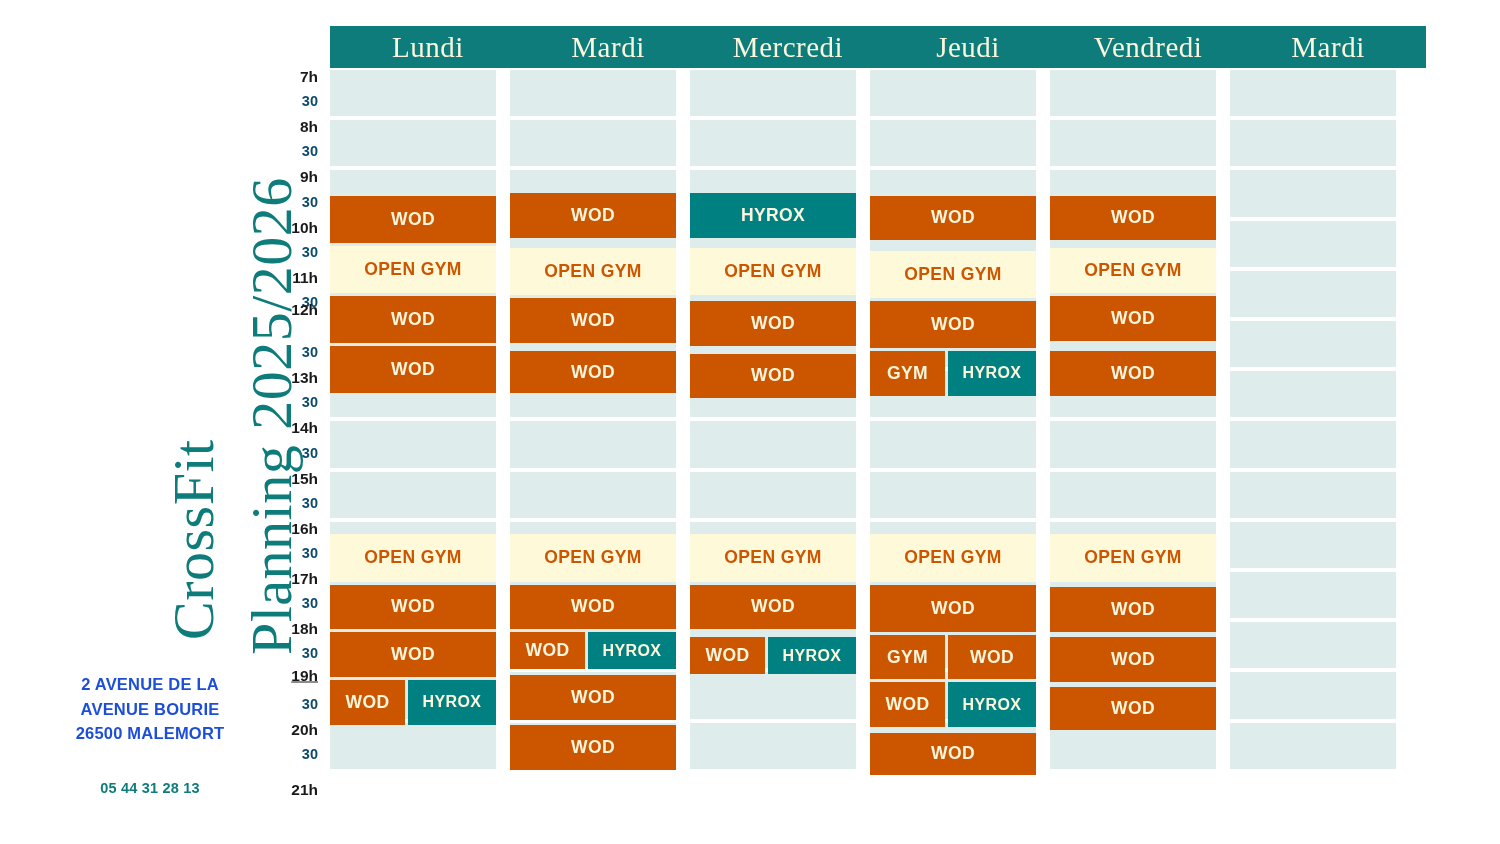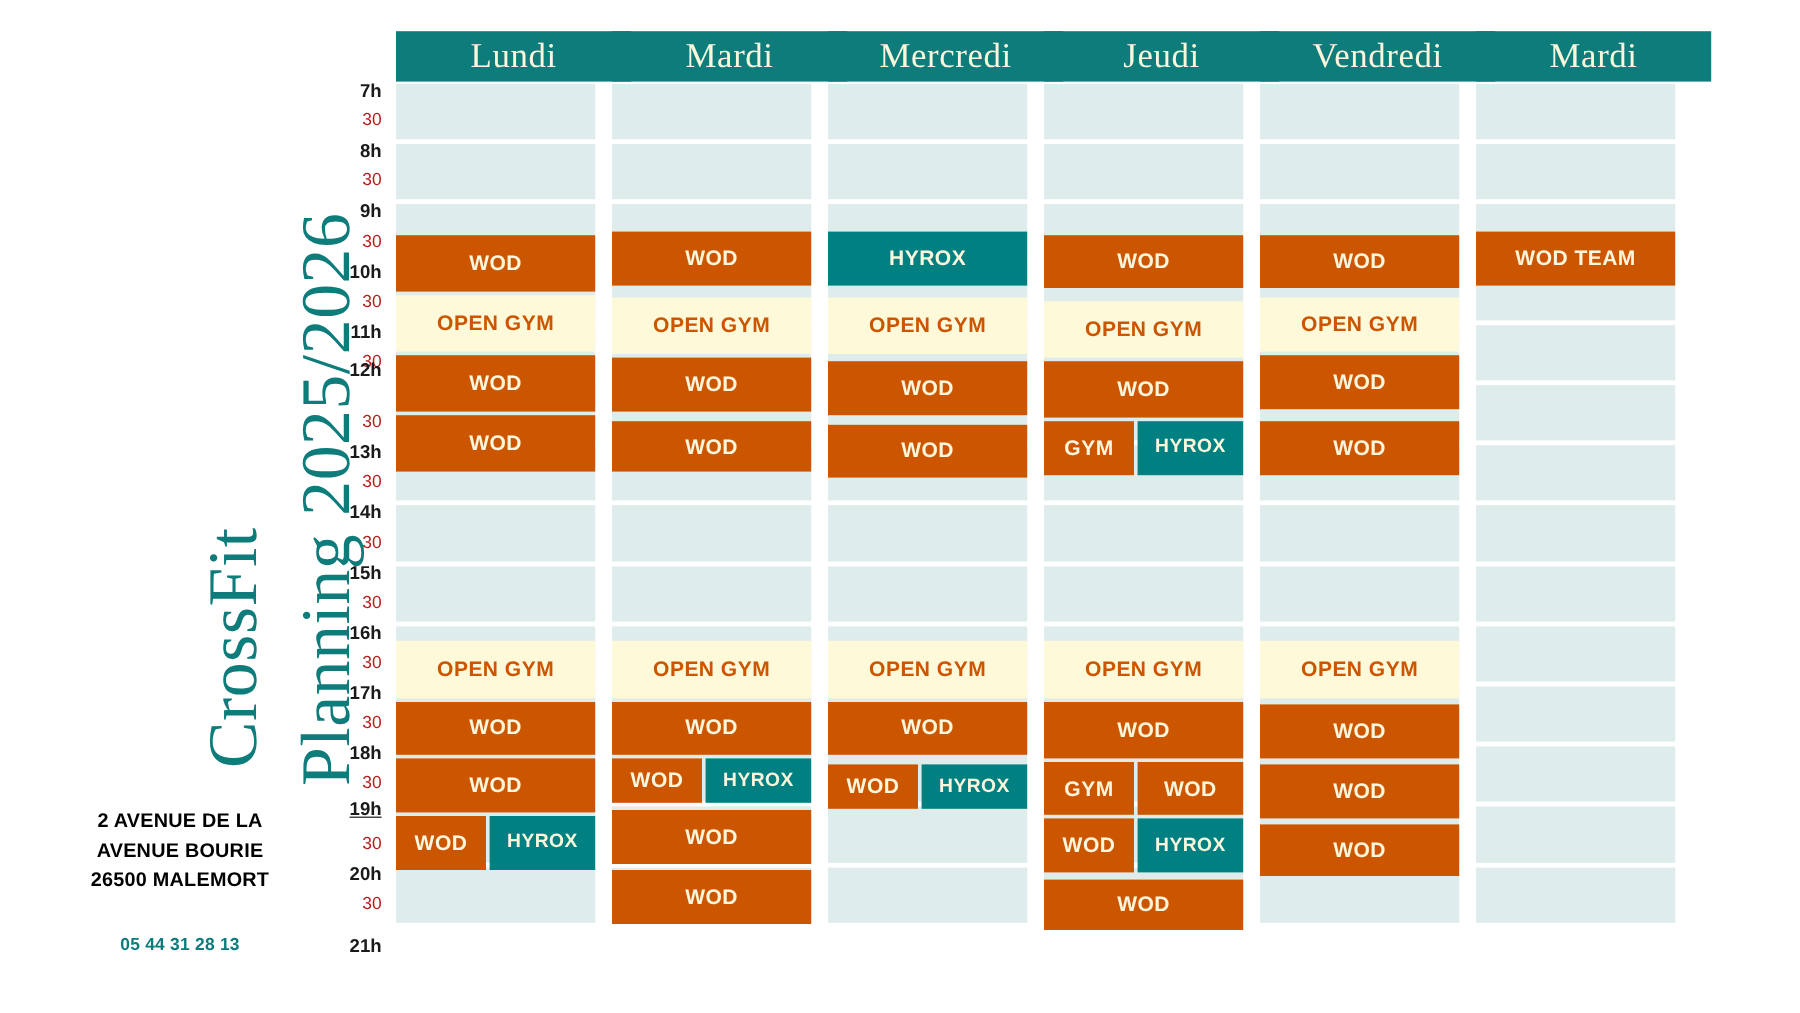--- a/index.html
+++ b/index.html
@@ -24,38 +24,38 @@
     font-family: "Liberation Serif", serif;
     color: #0E7C7B;
     font-size: 58px;
     letter-spacing: 0.5px;
   }
   .vtitle-1 { left: 160px; top: 640px; }
   .vtitle-2 { left: 238px; top: 655px; }
 
   .addr {
     position: absolute; left: 0; top: 672px; width: 300px;
-    text-align: center; color: #000000;
+    text-align: center; color: #1d4ed8;
     font-size: 16.5px; font-weight: bold; line-height: 24.5px;
     letter-spacing: 0.2px;
   }
   .phone {
     position: absolute; left: 0; top: 780px; width: 300px;
     text-align: center; color: #0E7C7B;
     font-size: 14.5px; font-weight: bold; letter-spacing: 0.2px;
   }
 
   
   .timeaxis { position: absolute; left: 262px; top: 70px; width: 56px; height: 740px; }
   .tick {
     position: absolute; right: 0; width: 56px; text-align: right;
     font-size: 15px; line-height: 15px; transform: translateY(-50%);
   }
   .tick.hour { color: #1a1a1a; font-weight: bold; font-size: 15.5px; }
-  .tick.half { color: #b91c1c; font-weight: normal; font-size: 14.5px; }
+  .tick.half { color: #0c4a6e; font-weight: bold; font-size: 14.5px; }
 
   
   .grid { position: absolute; left: 330px; top: 26px; }
   .daycol { position: absolute; top: 0; width: 166px; }
   .dayhead {
     position: absolute; top: 0; left: 0; width: 196px; height: 42px;
     background: #0E7C7B; color: #FBF6DC;
     font-family: "Liberation Serif", serif;
     font-size: 29px; line-height: 42px; text-align: center;
     letter-spacing: 0.5px;
@@ -303,18 +303,17 @@
           <div class="bgstripe" style="top: 200.8px; height: 46.2px;"></div>
           <div class="bgstripe" style="top: 251px; height: 46.2px;"></div>
           <div class="bgstripe" style="top: 301.2px; height: 46.2px;"></div>
           <div class="bgstripe" style="top: 351.4px; height: 46.2px;"></div>
           <div class="bgstripe" style="top: 401.6px; height: 46.2px;"></div>
           <div class="bgstripe" style="top: 451.8px; height: 46.2px;"></div>
           <div class="bgstripe" style="top: 502px; height: 46.2px;"></div>
           <div class="bgstripe" style="top: 552.2px; height: 46.2px;"></div>
           <div class="bgstripe" style="top: 602.4px; height: 46.2px;"></div>
           <div class="bgstripe" style="top: 652.6px; height: 46.2px;"></div>
-          <div class="block wod" style="top: 122.99px; height: 44.69px;">WOD TEAM</div>
         </div>
       </div>
     </div>
 
 </div>
 
 </body></html>

